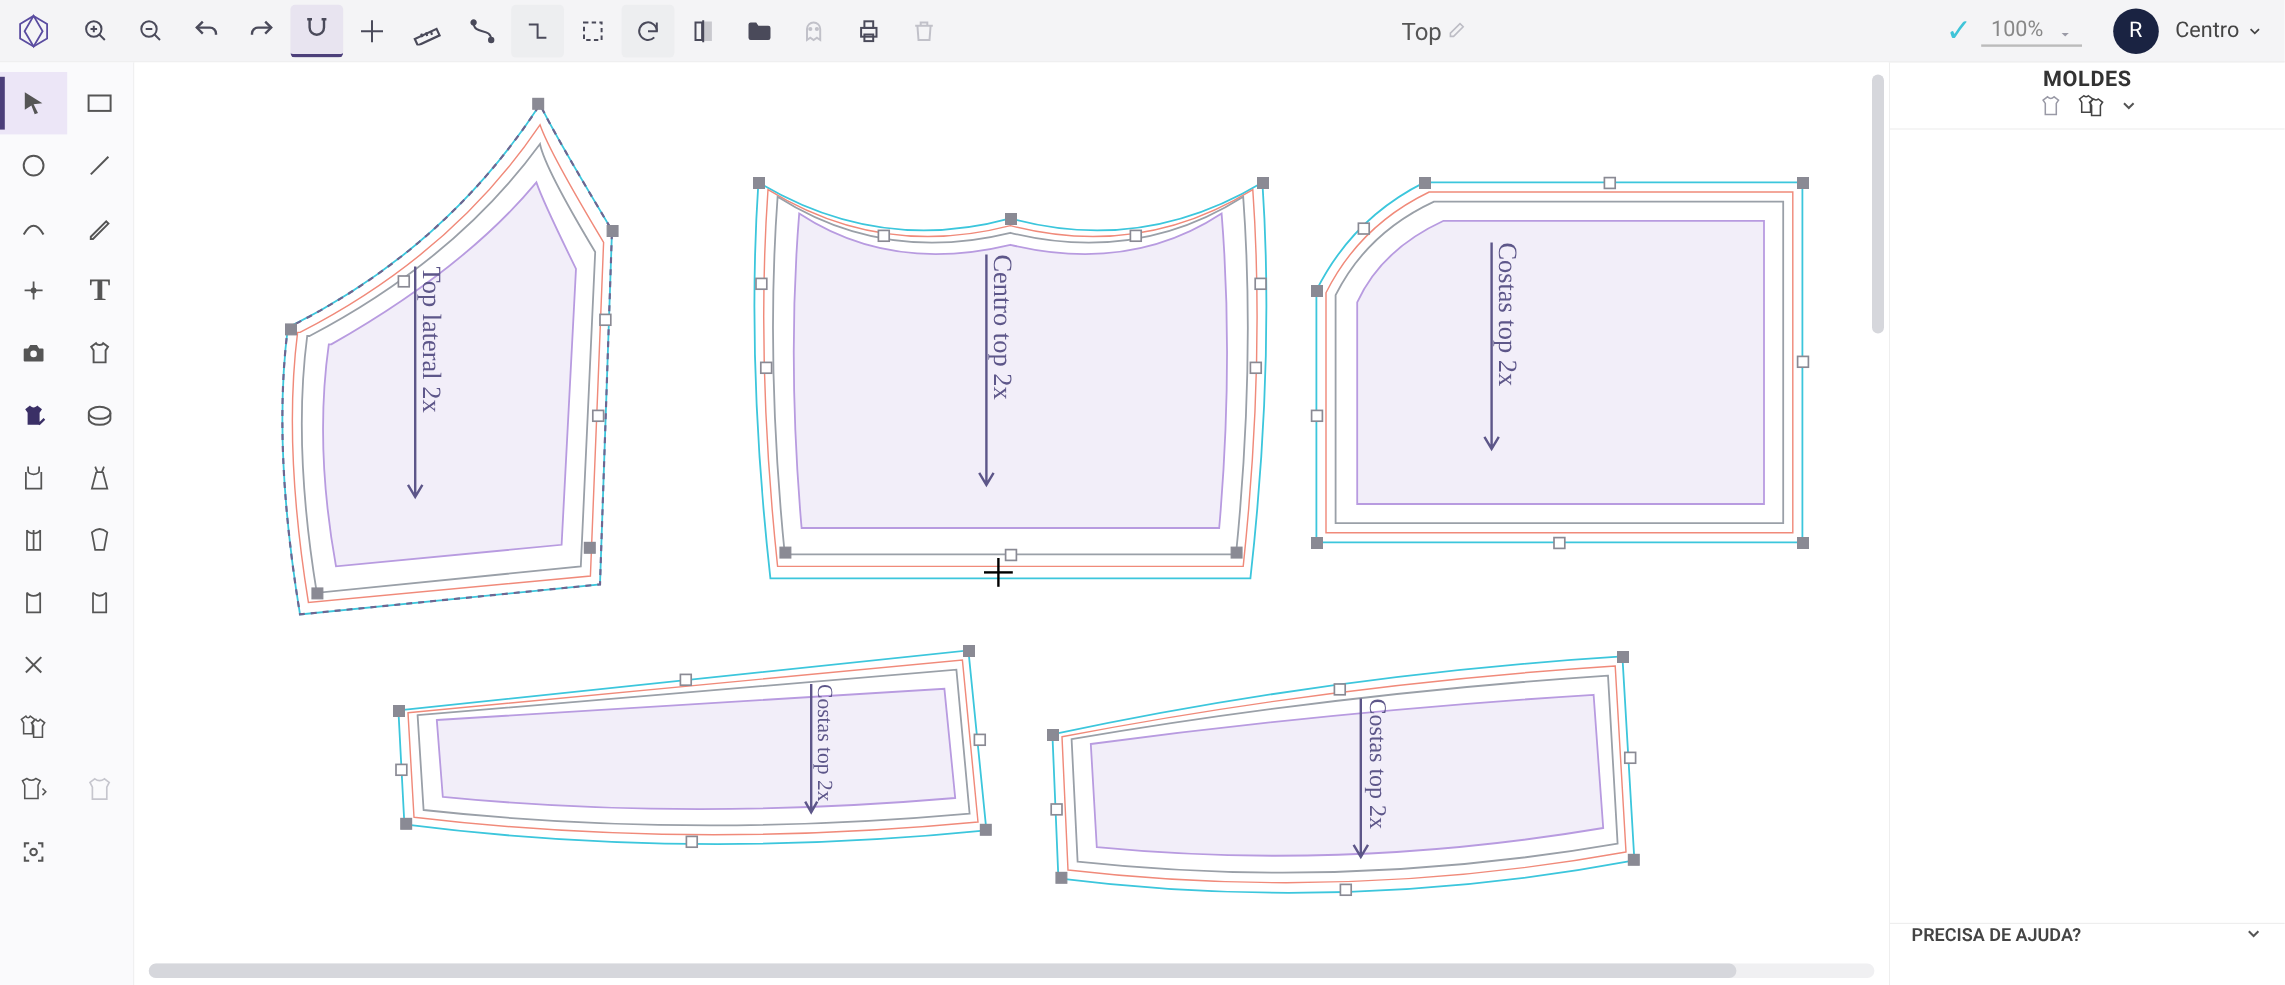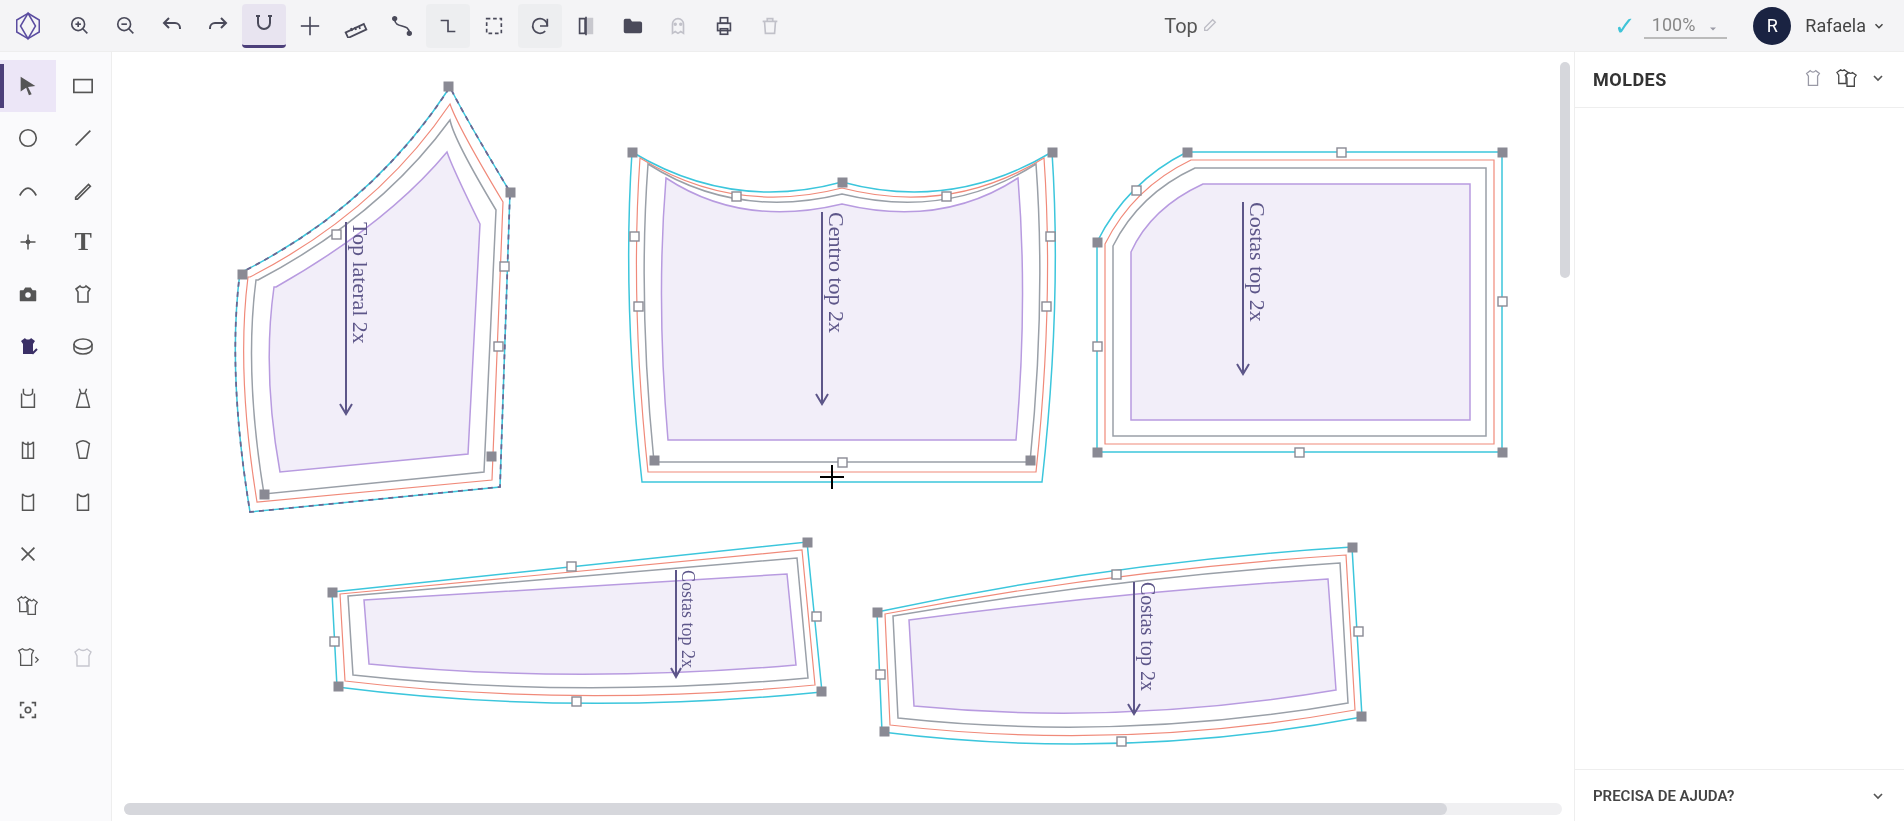--- a/index.html
+++ b/index.html
@@ -41,25 +41,25 @@
   .inner-p { stroke: #b89be0; stroke-width: 1.5; fill: #f2eef9; }
   .sel-dash { stroke: #6e6590; stroke-width: 1.8; stroke-dasharray: 5 5; fill: none; }
   .cursor-cross { stroke:#000; stroke-width:2; }
   
   .hscroll { position: absolute; left: 12px; right: 12px; bottom: 6px; height: 12px; background: #f0f0f2; border-radius: 6px; }
   .hscroll-thumb { position: absolute; left: 0; width: 92%; height: 100%; background: #d6d7dc; border-radius: 6px; }
   .vscroll { position: absolute; right: 4px; top: 10px; width: 10px; height: 78%; background: transparent; }
   .vscroll-thumb { position: absolute; top: 0; width: 100%; height: 36%; background: #d6d7dc; border-radius: 6px; }
 
   .right-panel { width: 330px; border-left: 1px solid #eee; display: flex; flex-direction: column; }
-  .panel-header { height: 56px; display: flex; align-items: center; padding: 0 18px; justify-content: space-between; border-bottom: 1px solid #eee; }
+  .panel-header { height: 56px; display: flex; align-items: center; padding: 0 18px; justify-content: center; border-bottom: 1px solid #eee; flex-direction: column; }
   .panel-title { font-size: 18px; font-weight: 700; color: #333; letter-spacing: .5px; }
   .panel-header-icons { display: flex; gap: 10px; align-items: center; color: #9a9aa6; }
   .panel-body { flex: 1; }
-  .help-bar { border-top: 1px solid #eee; height: 52px; display: flex; align-items: center; padding: 0 18px; justify-content: space-between; color: #444; font-size: 15px; font-weight: 600; cursor: pointer; }
+  .help-bar { border-top: 1px solid #eee; height: 52px; display: flex; align-items: flex-start; padding: 0 18px; justify-content: space-between; color: #444; font-size: 15px; font-weight: 600; cursor: pointer; }
 </style>
 </head>
 <body>
 
 <div class="topbar">
   <div class="logo">
     <svg width="30" height="30" viewBox="0 0 40 40">
         <polygon points="20,3 35,12 35,28 20,37 5,28 5,12" fill="none" stroke="#5a4ca0" stroke-width="2"></polygon>
         <polygon points="20,3 30,20 20,37 10,20" fill="none" stroke="#5a4ca0" stroke-width="2"></polygon>
       </svg>
@@ -182,21 +182,21 @@
       <span>100%</span>
       <svg width="12" height="12" viewBox="0 0 24 24" fill="#9a9aa6">
           <path d="M6 9l6 6 6-6z"></path>
         </svg>
     </div>
   </div>
   <div class="avatar">
       <span>R</span>
     </div>
   <div class="user-name">
-    <span>Rafaela</span>
+    <span>Centro</span>
     <svg width="14" height="14" viewBox="0 0 24 24" fill="none" stroke="currentColor" stroke-width="2.5">
         <polyline points="6 9 12 15 18 9"></polyline>
       </svg>
   </div>
 </div>
 
 <div class="main">
   <div class="left-tools">
     <div class="tool-row">
       <div class="tool-cell active">

